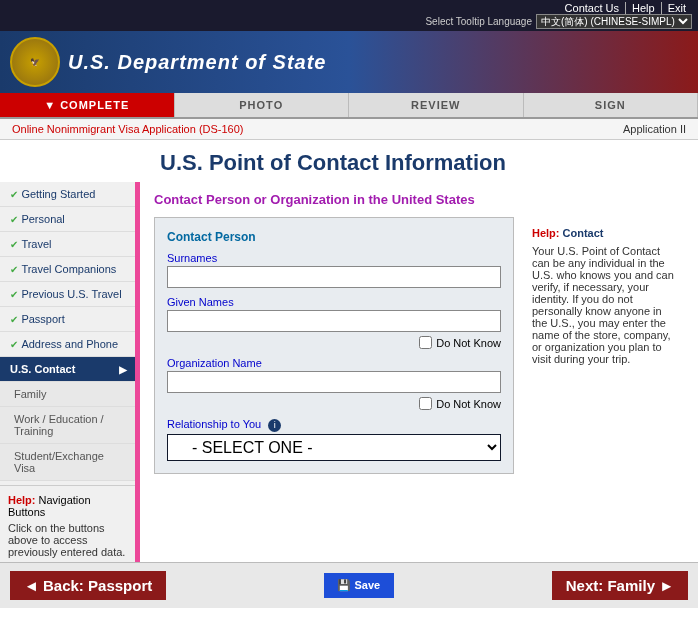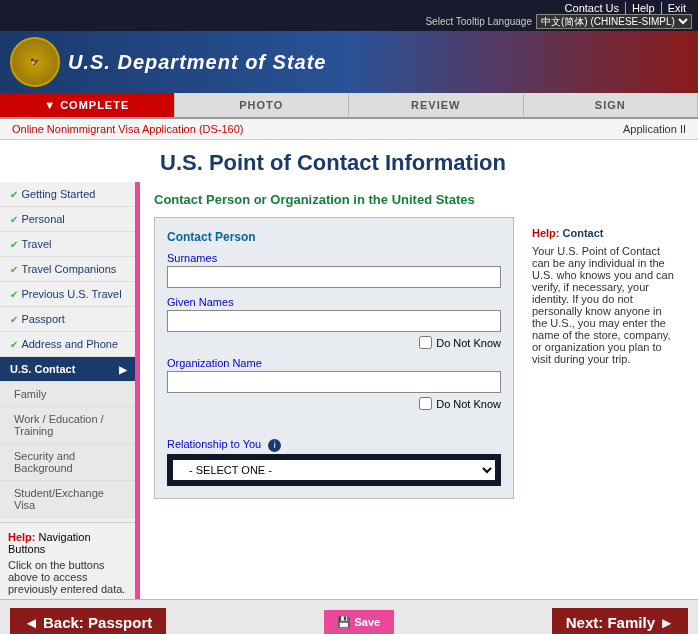--- a/index.html
+++ b/index.html
@@ -124,21 +124,21 @@
 
     
     .content {
       flex: 1;
       padding: 10px 14px;
     }
 
     .section-title {
       font-size: 13px;
       font-weight: bold;
-      color: #15803d;
+      color: #a21caf;
       margin-bottom: 10px;
     }
 
     .form-box {
       background: #e8ecf0;
       border: 1px solid #bbb;
       padding: 12px;
       margin-bottom: 10px;
     }
 
@@ -159,39 +159,39 @@
     .checkbox-row {
       display: flex;
       align-items: center;
       justify-content: flex-end;
       font-size: 11px;
       margin-top: 4px;
       gap: 4px;
     }
     .checkbox-row input[type=checkbox] { margin: 0; }
 
-    .relationship-row { margin-top: 28px; }
+    .relationship-row { margin-top: 8px; }
     .info-icon {
       display: inline-block;
       background: #1a3a6b;
       color: #fff;
       border-radius: 50%;
       width: 13px; height: 13px;
       font-size: 9px;
       text-align: center;
       line-height: 13px;
       margin-left: 4px;
       vertical-align: middle;
     }
     .rel-label { font-size: 11px; color: #00c; }
     .rel-select {
       width: 100%;
-      padding: 3px 12px;
-      border: 6px solid #0f172a;
-      font-size: 11px;
+      padding: 3px 20px;
+      border: 1px solid #0f172a;
+      font-size: 16px;
       background: #fff;
       margin-top: 2px;
     }
 
     
     .help-panel {
       width: 160px;
       min-width: 160px;
       padding: 10px 8px;
       font-size: 11px;
@@ -216,21 +216,21 @@
       border: none;
       padding: 6px 14px;
       font-size: 15px;
       font-weight: bold;
       cursor: pointer;
       display: flex;
       align-items: center;
       gap: 4px;
     }
     .btn-save {
-      background: #ec4899;
+      background: #1d4ed8;
       color: #fff;
       border: none;
       padding: 6px 14px;
       font-size: 11px;
       font-weight: bold;
       cursor: pointer;
       display: flex;
       align-items: center;
       gap: 4px;
     }
@@ -312,23 +312,20 @@
     <div class="sidebar-item active">
       <span>U.S. Contact</span>
       <span class="arrow-right">▶</span>
     </div>
     <div class="sidebar-item sub">
       <span>Family</span>
     </div>
     <div class="sidebar-item sub" style="white-space:pre-line;">
       <span>Work / Education /
 Training</span>
-    </div>
-    <div class="sidebar-item sub">
-      <span>Security and Background</span>
     </div>
     <div class="sidebar-item sub">
       <span>Student/Exchange Visa</span>
     </div>
 
     <div class="help-nav">
       <div><span class="help-label">Help:</span> <span>Navigation Buttons</span></div>
       <p>Click on the buttons above to access previously entered data.</p>
     </div>
   </div>

